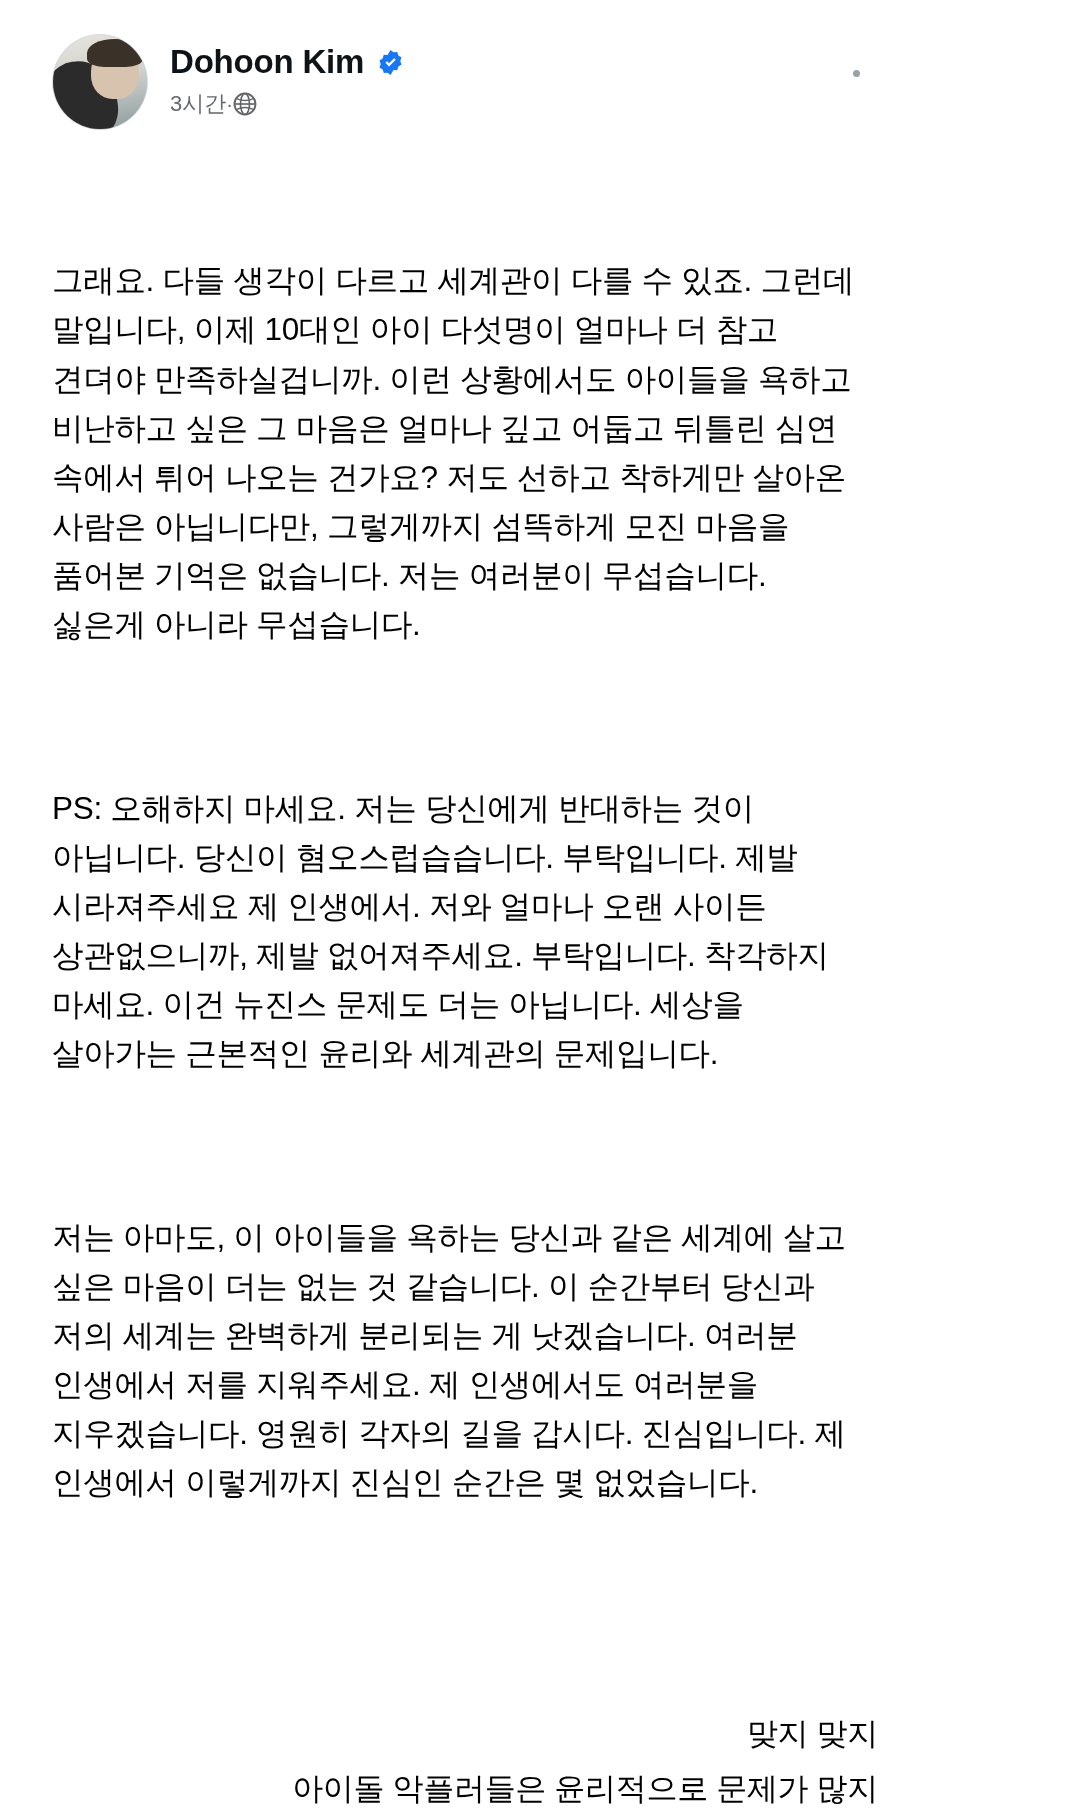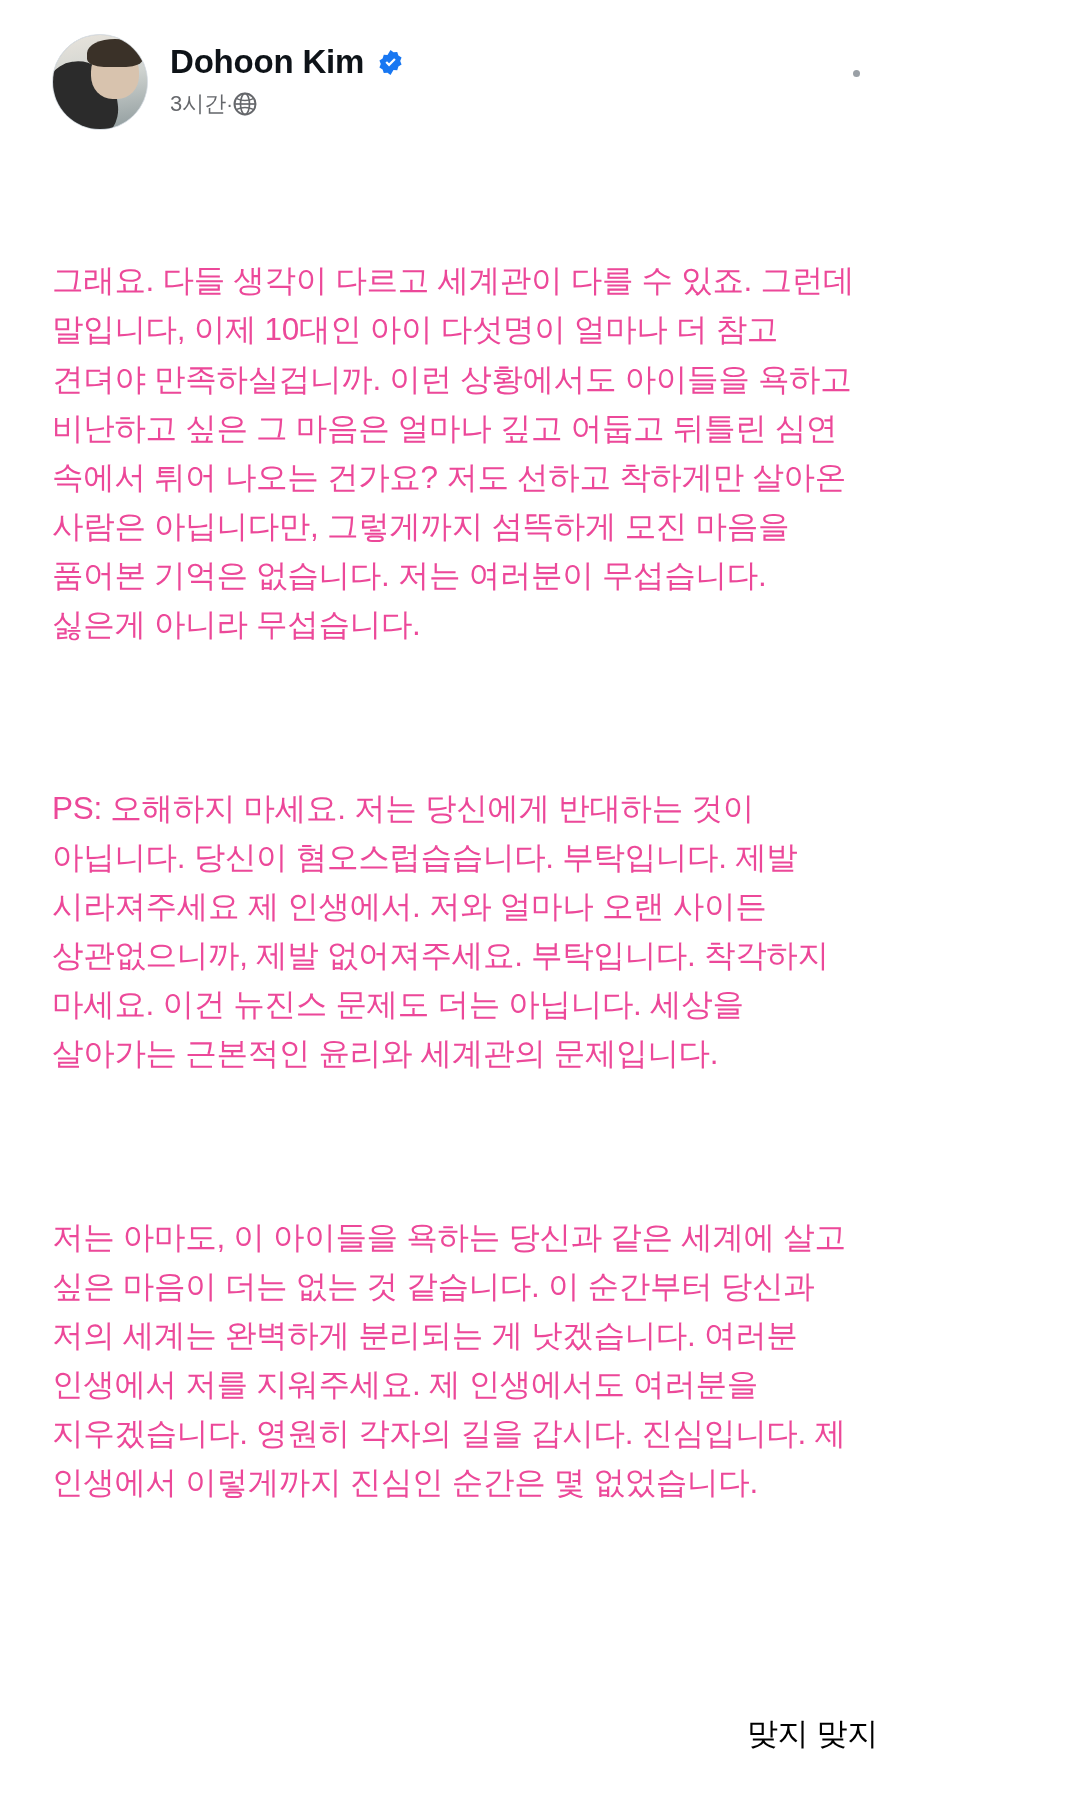--- a/index.html
+++ b/index.html
@@ -125,21 +125,21 @@
     width: 24px;
     height: 24px;
     display: block;
   }
 
   
   .post-body {
     margin-top: 28px;
     font-size: 31.5px;
     line-height: 1.56;
-    color: #ec4899;
+    color: #000000;
     letter-spacing: -0.3px;
     white-space: pre-wrap;
     word-break: keep-all;
   }
   .post-body p {
     margin: 0 0 36px 0;
   }
   .post-body p:last-child {
     margin-bottom: 0;
   }
@@ -215,15 +215,16 @@
     <div class="post-body">
       <p>그래요. 다들 생각이 다르고 세계관이 다를 수 있죠. 그런데 말입니다, 이제 10대인 아이 다섯명이 얼마나 더 참고 견뎌야 만족하실겁니까. 이런 상황에서도 아이들을 욕하고 비난하고 싶은 그 마음은 얼마나 깊고 어둡고 뒤틀린 심연 속에서 튀어 나오는 건가요? 저도 선하고 착하게만 살아온 사람은 아닙니다만, 그렇게까지 섬뜩하게 모진 마음을 품어본 기억은 없습니다. 저는 여러분이 무섭습니다. 싫은게 아니라 무섭습니다.</p>
       <p>PS: 오해하지 마세요. 저는 당신에게 반대하는 것이 아닙니다. 당신이 혐오스럽습습니다. 부탁입니다. 제발 시라져주세요 제 인생에서. 저와 얼마나 오랜 사이든 상관없으니까, 제발 없어져주세요. 부탁입니다. 착각하지 마세요. 이건 뉴진스 문제도 더는 아닙니다. 세상을 살아가는 근본적인 윤리와 세계관의 문제입니다.</p>
       <p>저는 아마도, 이 아이들을 욕하는 당신과 같은 세계에 살고 싶은 마음이 더는 없는 것 같습니다. 이 순간부터 당신과 저의 세계는 완벽하게 분리되는 게 낫겠습니다. 여러분 인생에서 저를 지워주세요. 제 인생에서도 여러분을 지우겠습니다. 영원히 각자의 길을 갑시다. 진심입니다. 제 인생에서 이렇게까지 진심인 순간은 몇 없었습니다.</p>
     </div>
 
   </div>
 
   <div class="caption">
     <div class="caption-line">맞지 맞지</div>
+    <div class="caption-line">아이돌 악플러들은 윤리적으로 문제가 많지</div>
   </div>
 
 </div>
 
 </body></html>

